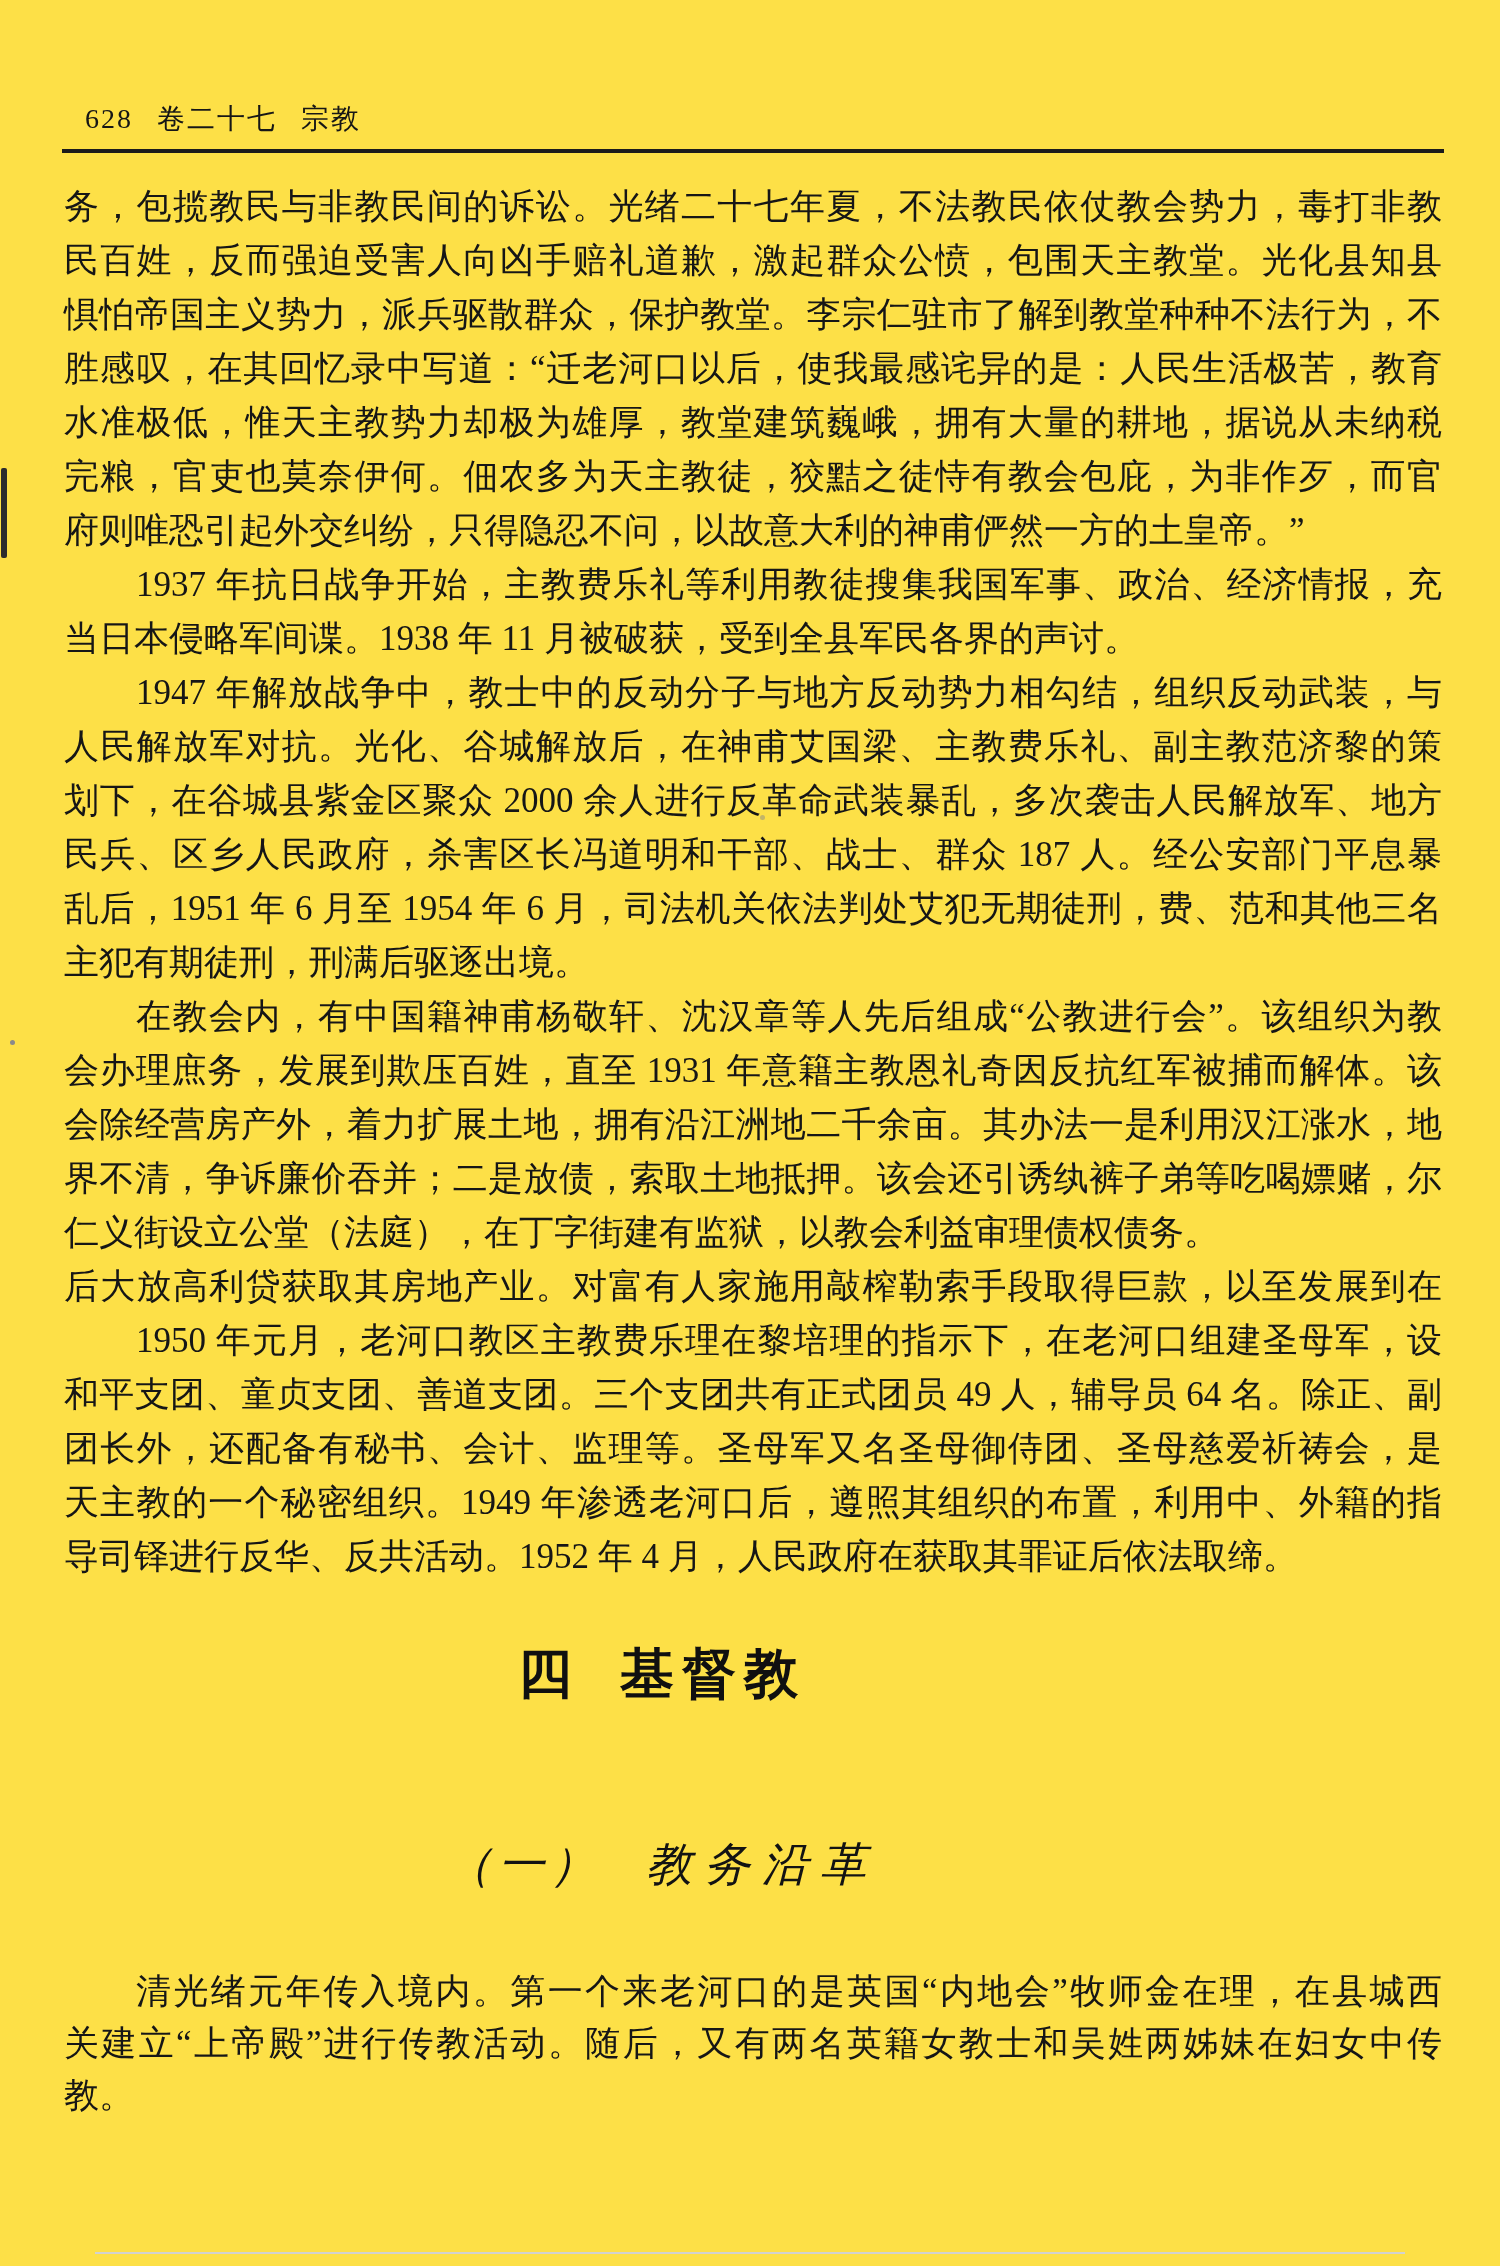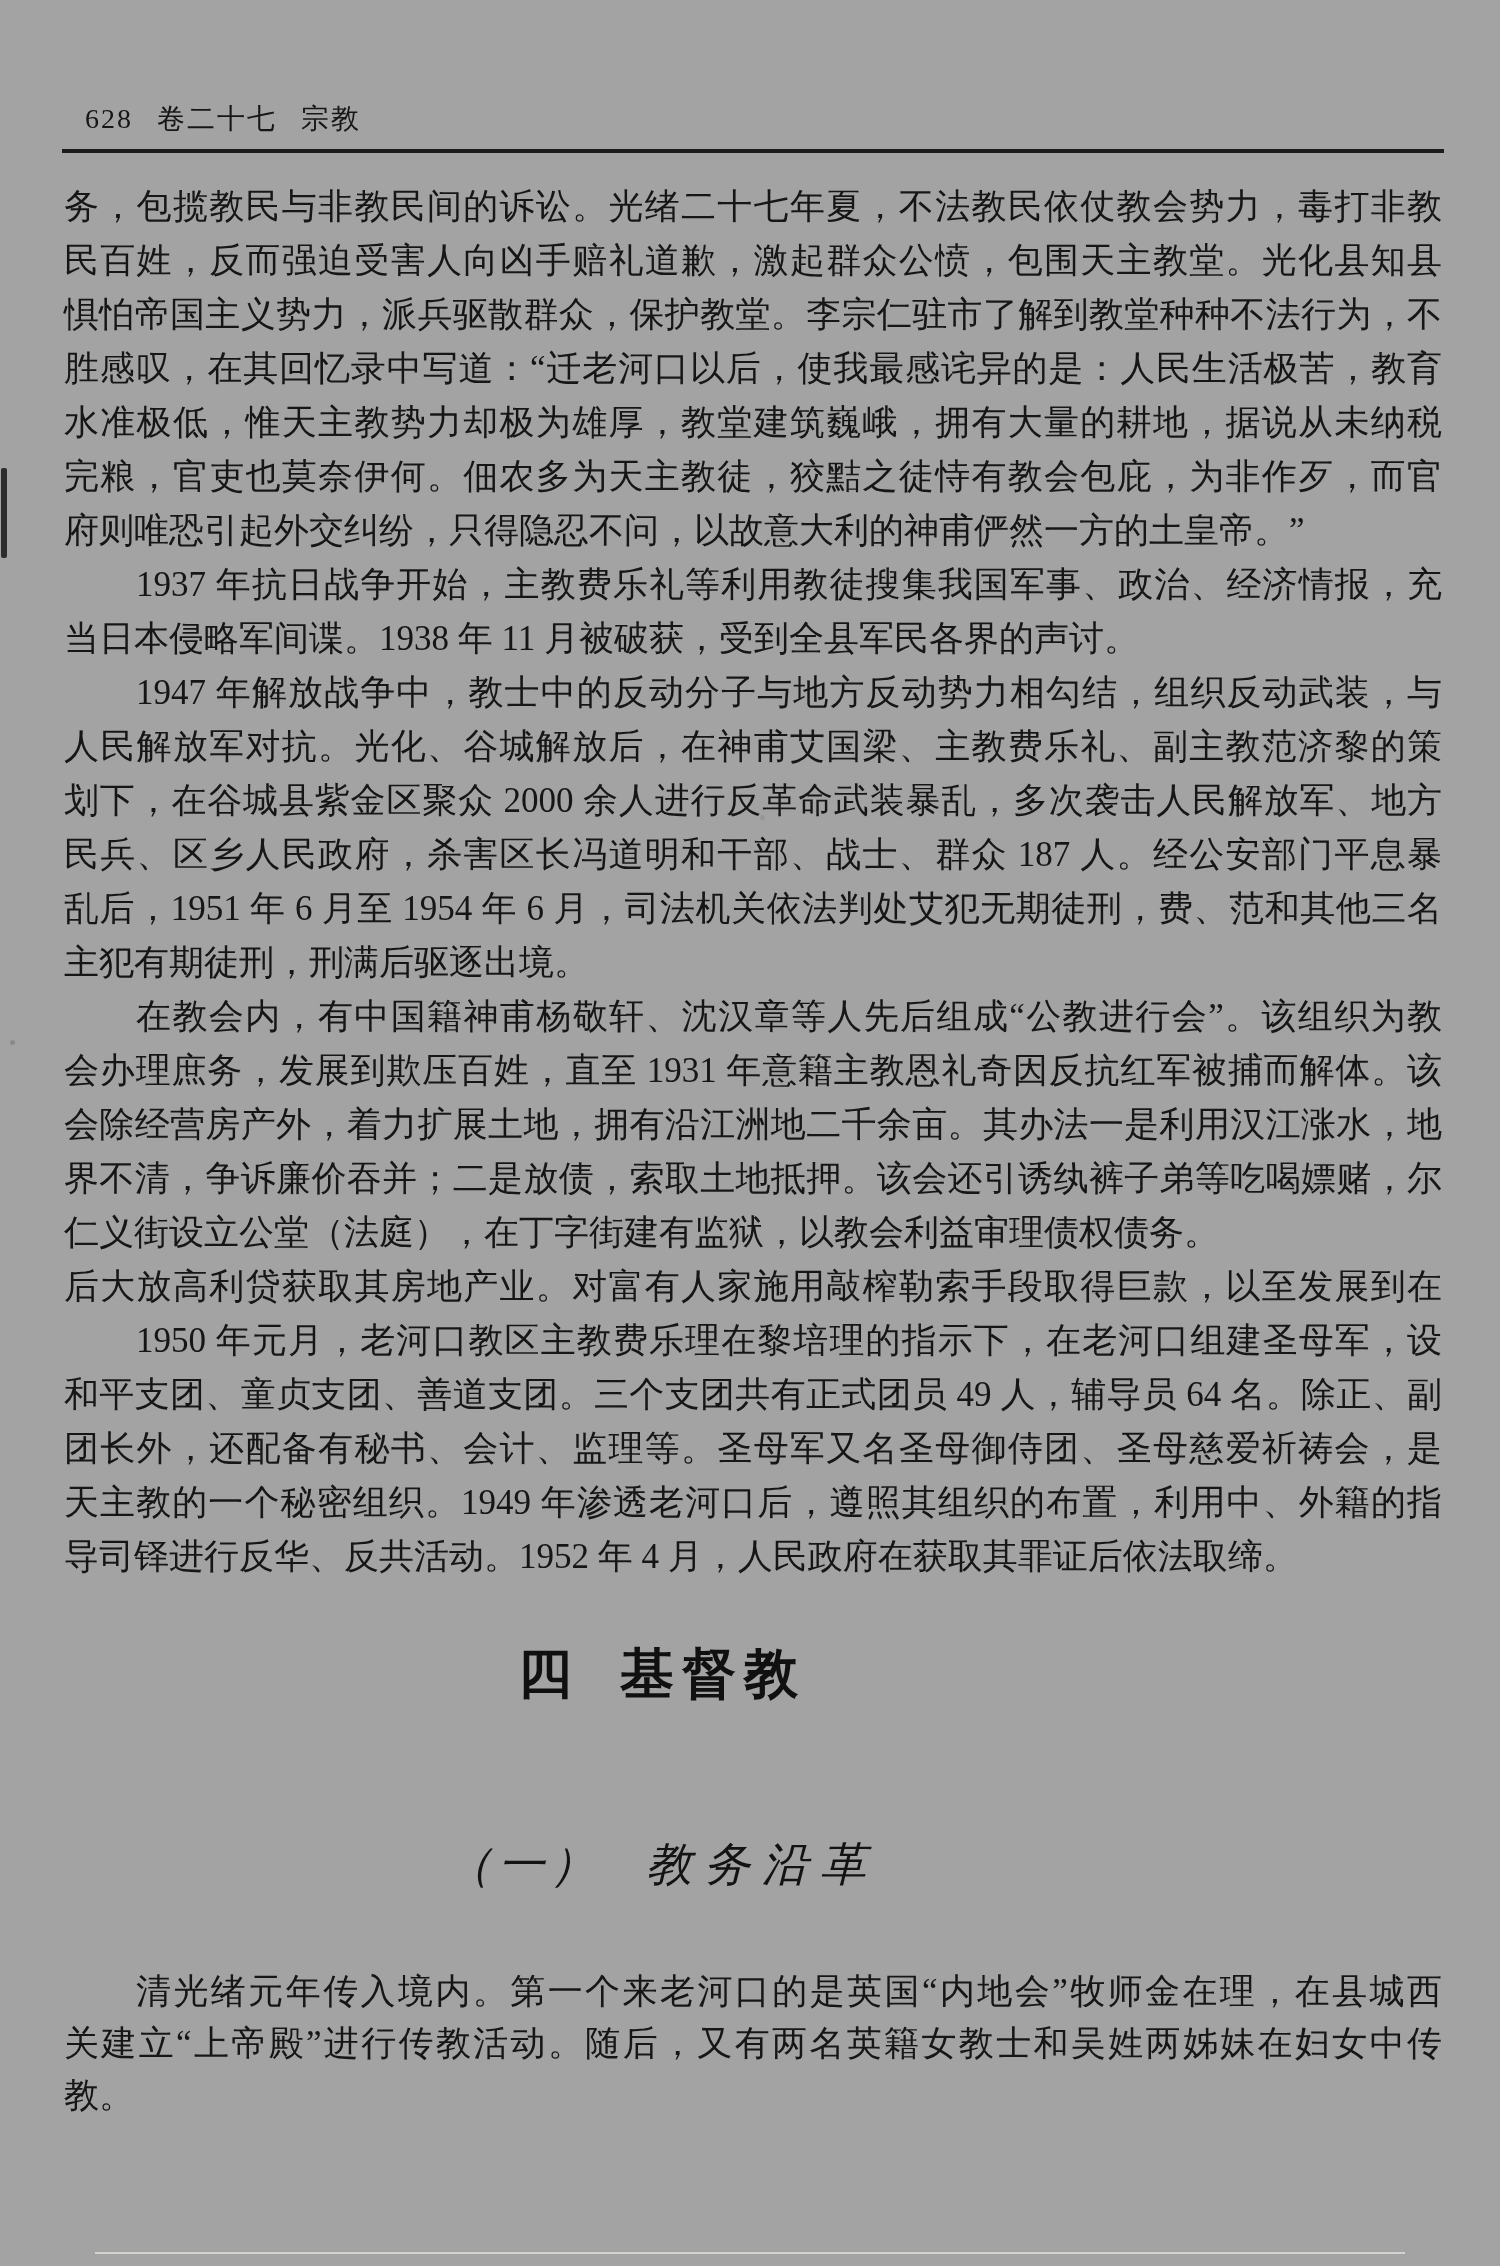--- a/index.html
+++ b/index.html
@@ -1,20 +1,20 @@
 <!DOCTYPE html>
 <html><head>
 <meta charset="utf-8">
 <style>
   html, body { margin: 0; padding: 0; }
   .page {
     position: relative;
     width: 1500px;
     height: 2266px;
-    background: #a3a3a3;
+    background: #fde047;
     overflow: hidden;
     font-family: "Liberation Serif", "DejaVu Serif", serif;
     color: #161616;
   }
   
   .running-head {
     position: absolute;
     left: 85px;
     top: 100px;
     font-size: 28px;

